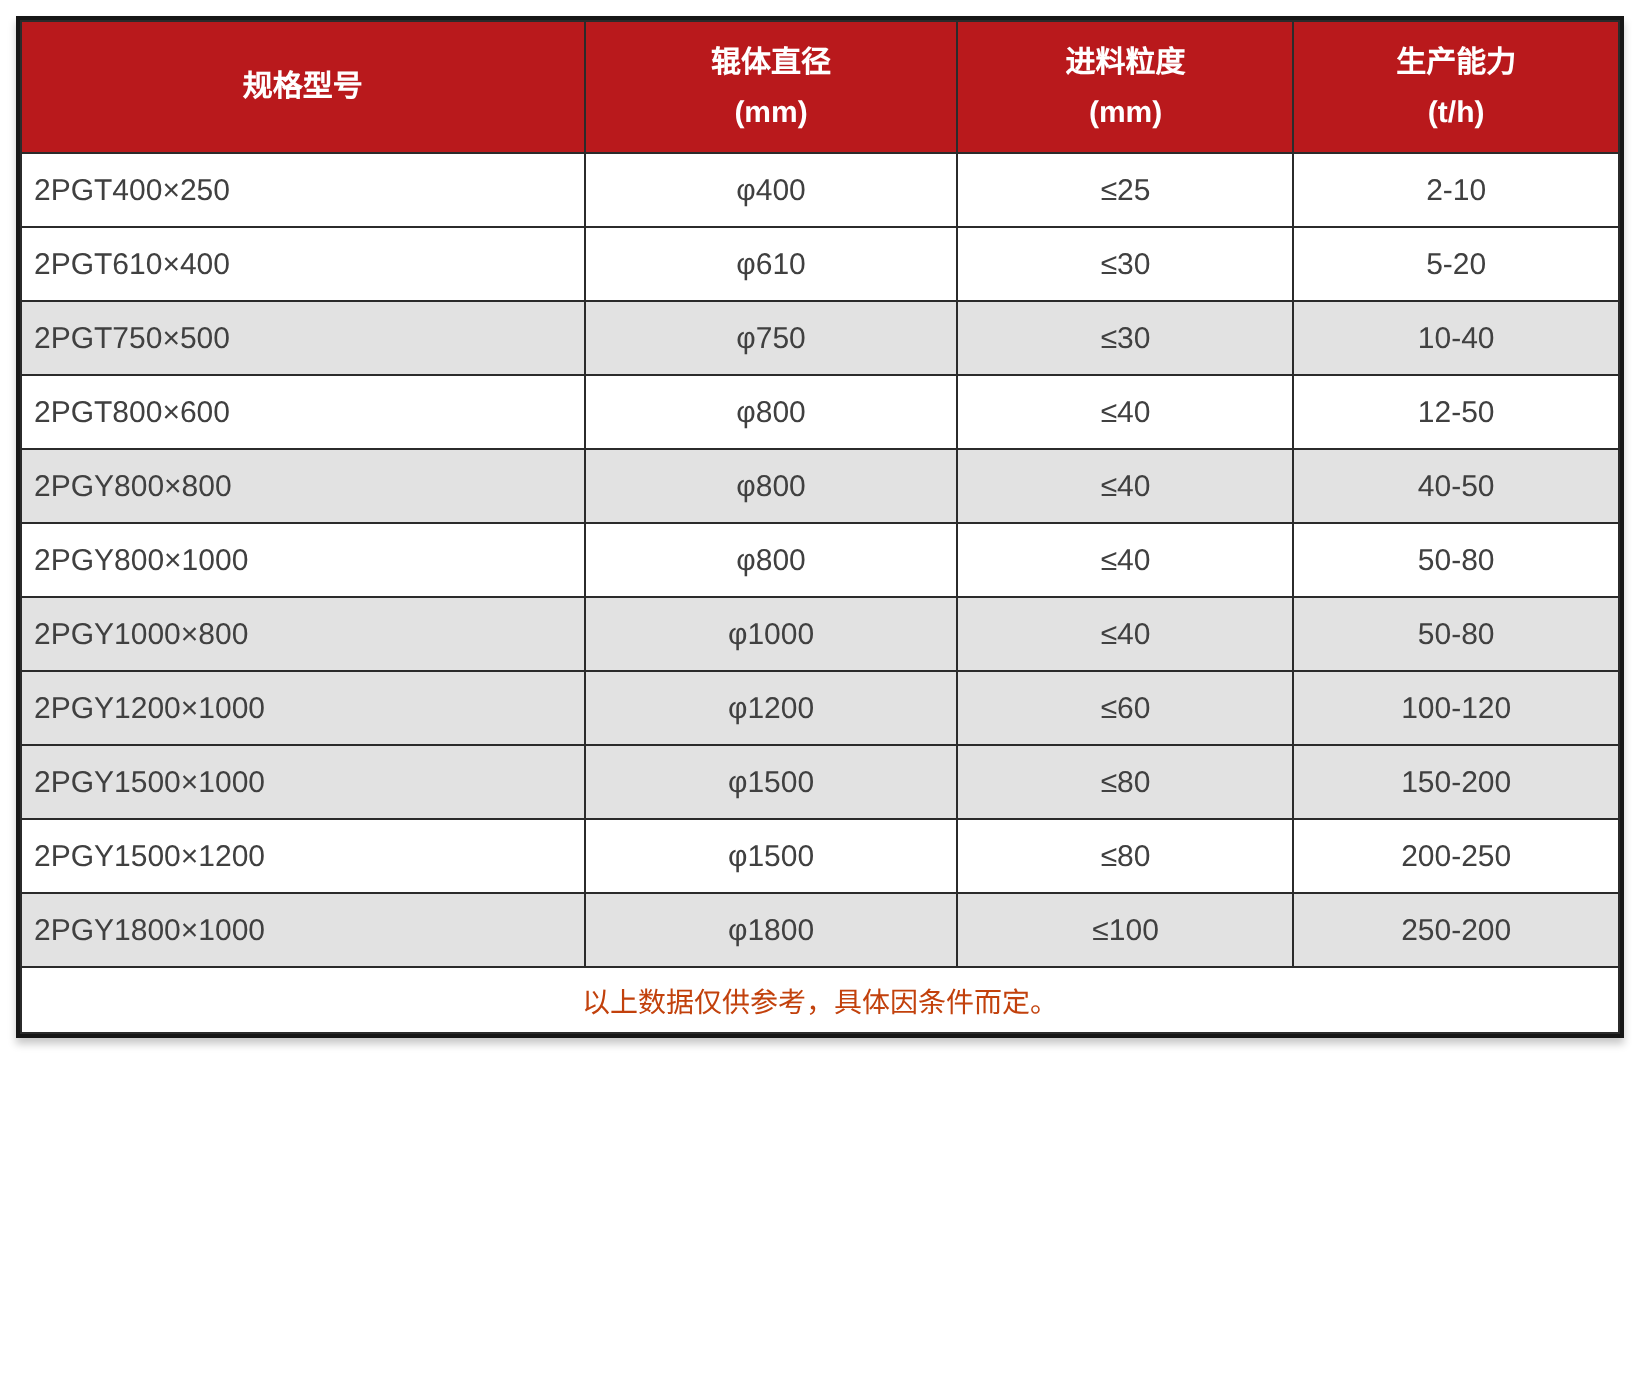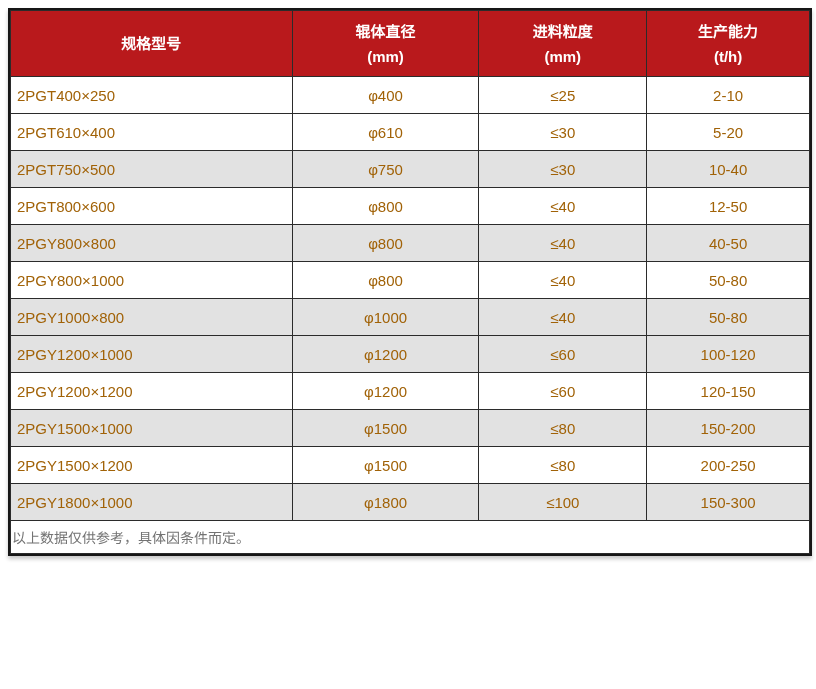--- a/index.html
+++ b/index.html
@@ -39,38 +39,38 @@
     text-align: center;
     vertical-align: middle;
     height: 66px;
     padding: 6px 4px;
     line-height: 25px;
   }
   table.spec-table thead th .unit-line:empty { display: none; }
   table.spec-table thead th span { display: block; }
   table.spec-table tbody td {
     height: 37px;
-    color: #a16207;
+    color: #404040;
     background: #ffffff;
     text-align: center;
     vertical-align: middle;
     padding: 2px 4px;
   }
   table.spec-table tbody td:first-child {
     text-align: left;
     padding-left: 6px;
   }
   table.spec-table tbody tr.alt td {
     background: #e2e2e2;
   }
   table.spec-table tfoot td {
     height: 33px;
-    color: #737373;
+    color: #c2410c;
     background: #ffffff;
-    text-align: left;
+    text-align: center;
     vertical-align: middle;
     font-size: 14px;
   }
 </style>
 </head>
 <body>
 
 <div class="page">
   <div class="table-frame">
     <table class="spec-table">
@@ -142,43 +142,37 @@
             <td>φ1000</td>
             <td>≤40</td>
             <td>50-80</td>
           </tr>
           <tr class="alt">
             <td>2PGY1200×1000</td>
             <td>φ1200</td>
             <td>≤60</td>
             <td>100-120</td>
           </tr>
-          <tr>
-            <td>2PGY1200×1200</td>
-            <td>φ1200</td>
-            <td>≤60</td>
-            <td>120-150</td>
-          </tr>
           <tr class="alt">
             <td>2PGY1500×1000</td>
             <td>φ1500</td>
             <td>≤80</td>
             <td>150-200</td>
           </tr>
           <tr>
             <td>2PGY1500×1200</td>
             <td>φ1500</td>
             <td>≤80</td>
             <td>200-250</td>
           </tr>
           <tr class="alt">
             <td>2PGY1800×1000</td>
             <td>φ1800</td>
             <td>≤100</td>
-            <td>150-300</td>
+            <td>250-200</td>
           </tr>
         </tbody>
       <tfoot>
         <tr>
           <td colspan="4">以上数据仅供参考，具体因条件而定。</td>
         </tr>
       </tfoot>
     </table>
   </div>
 </div>

